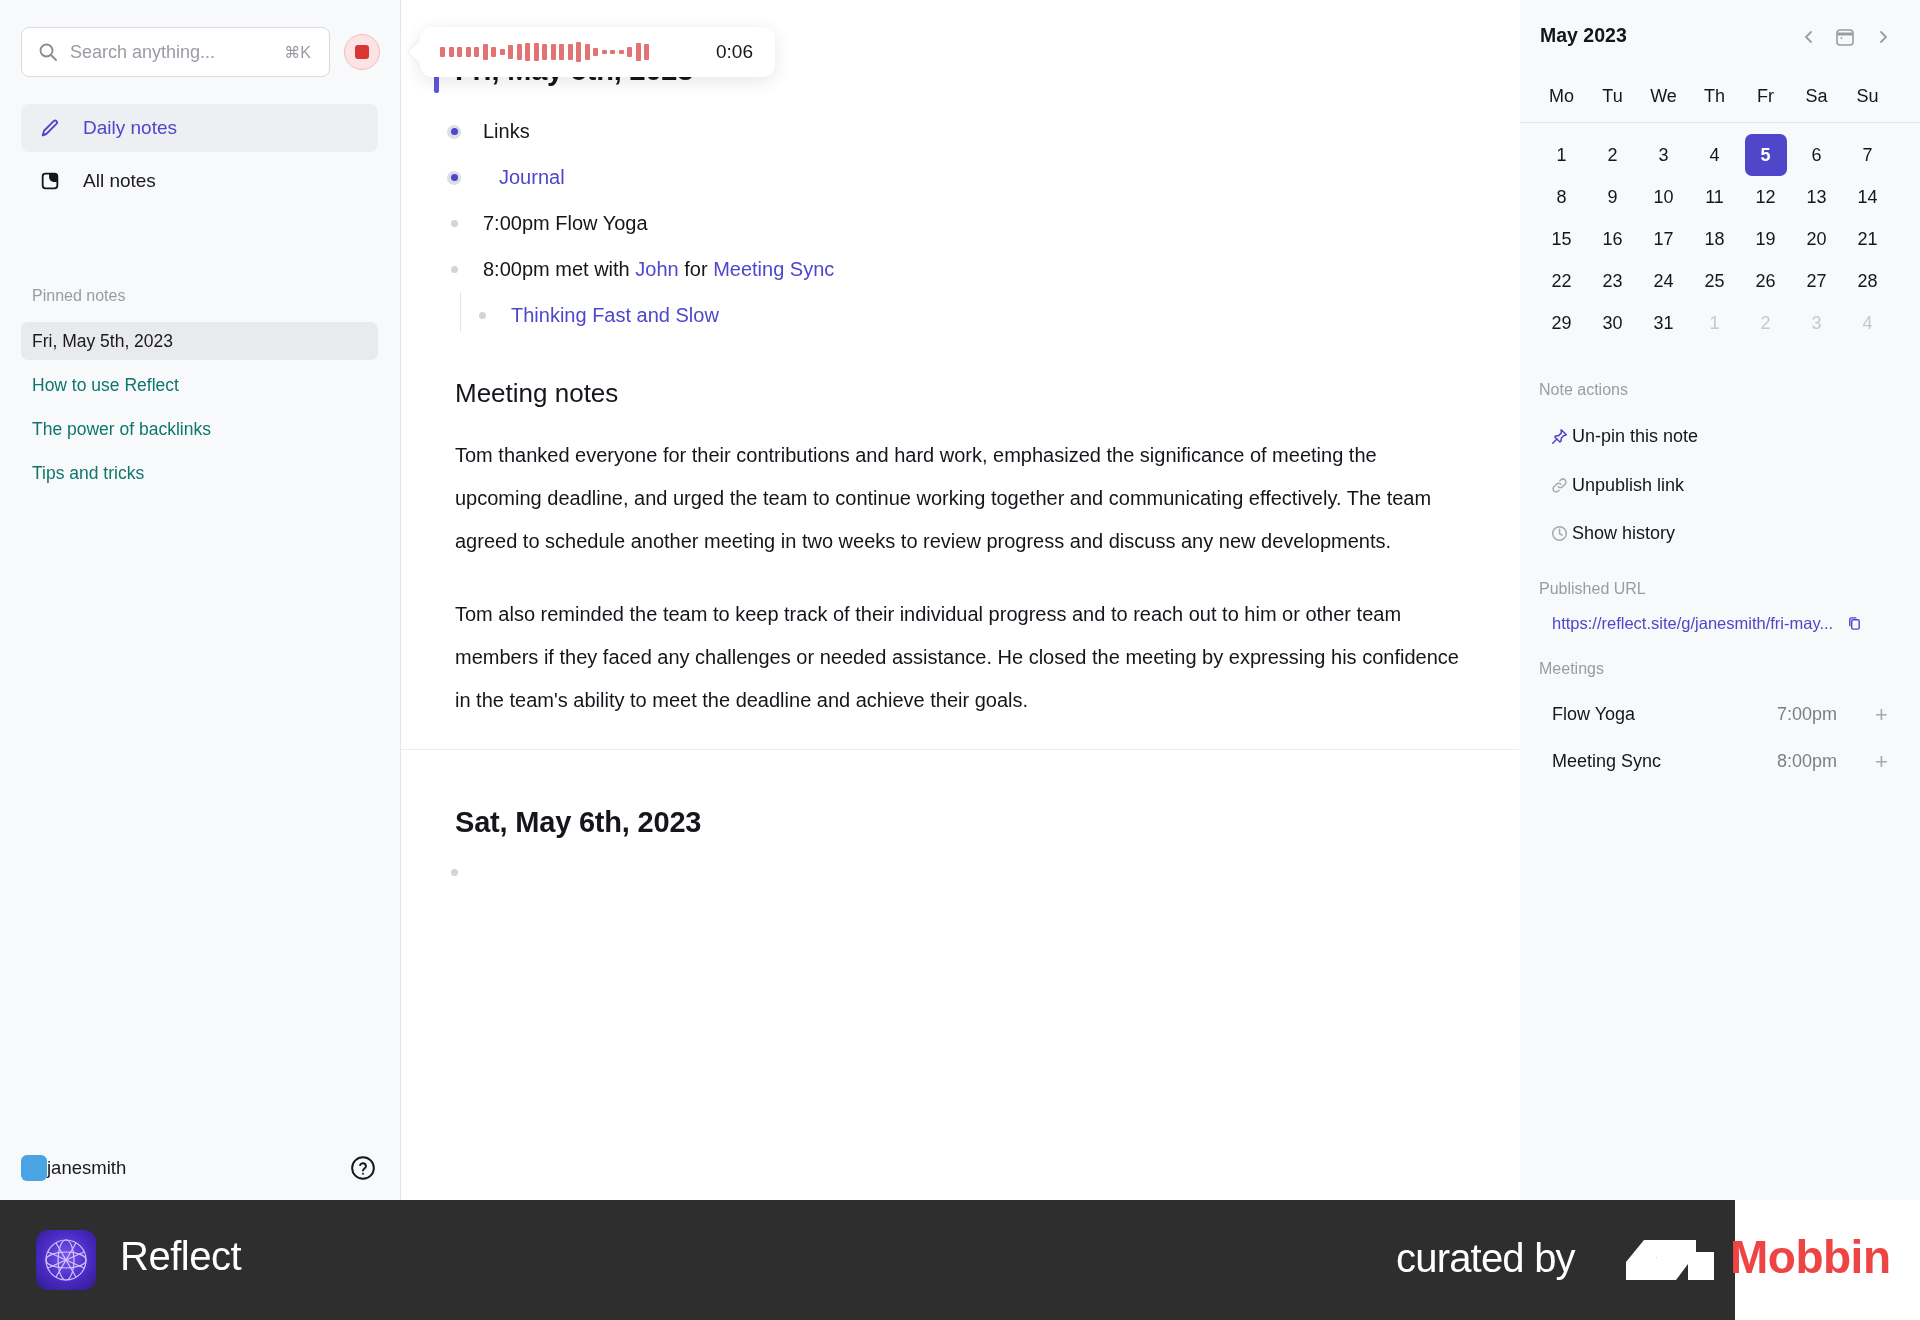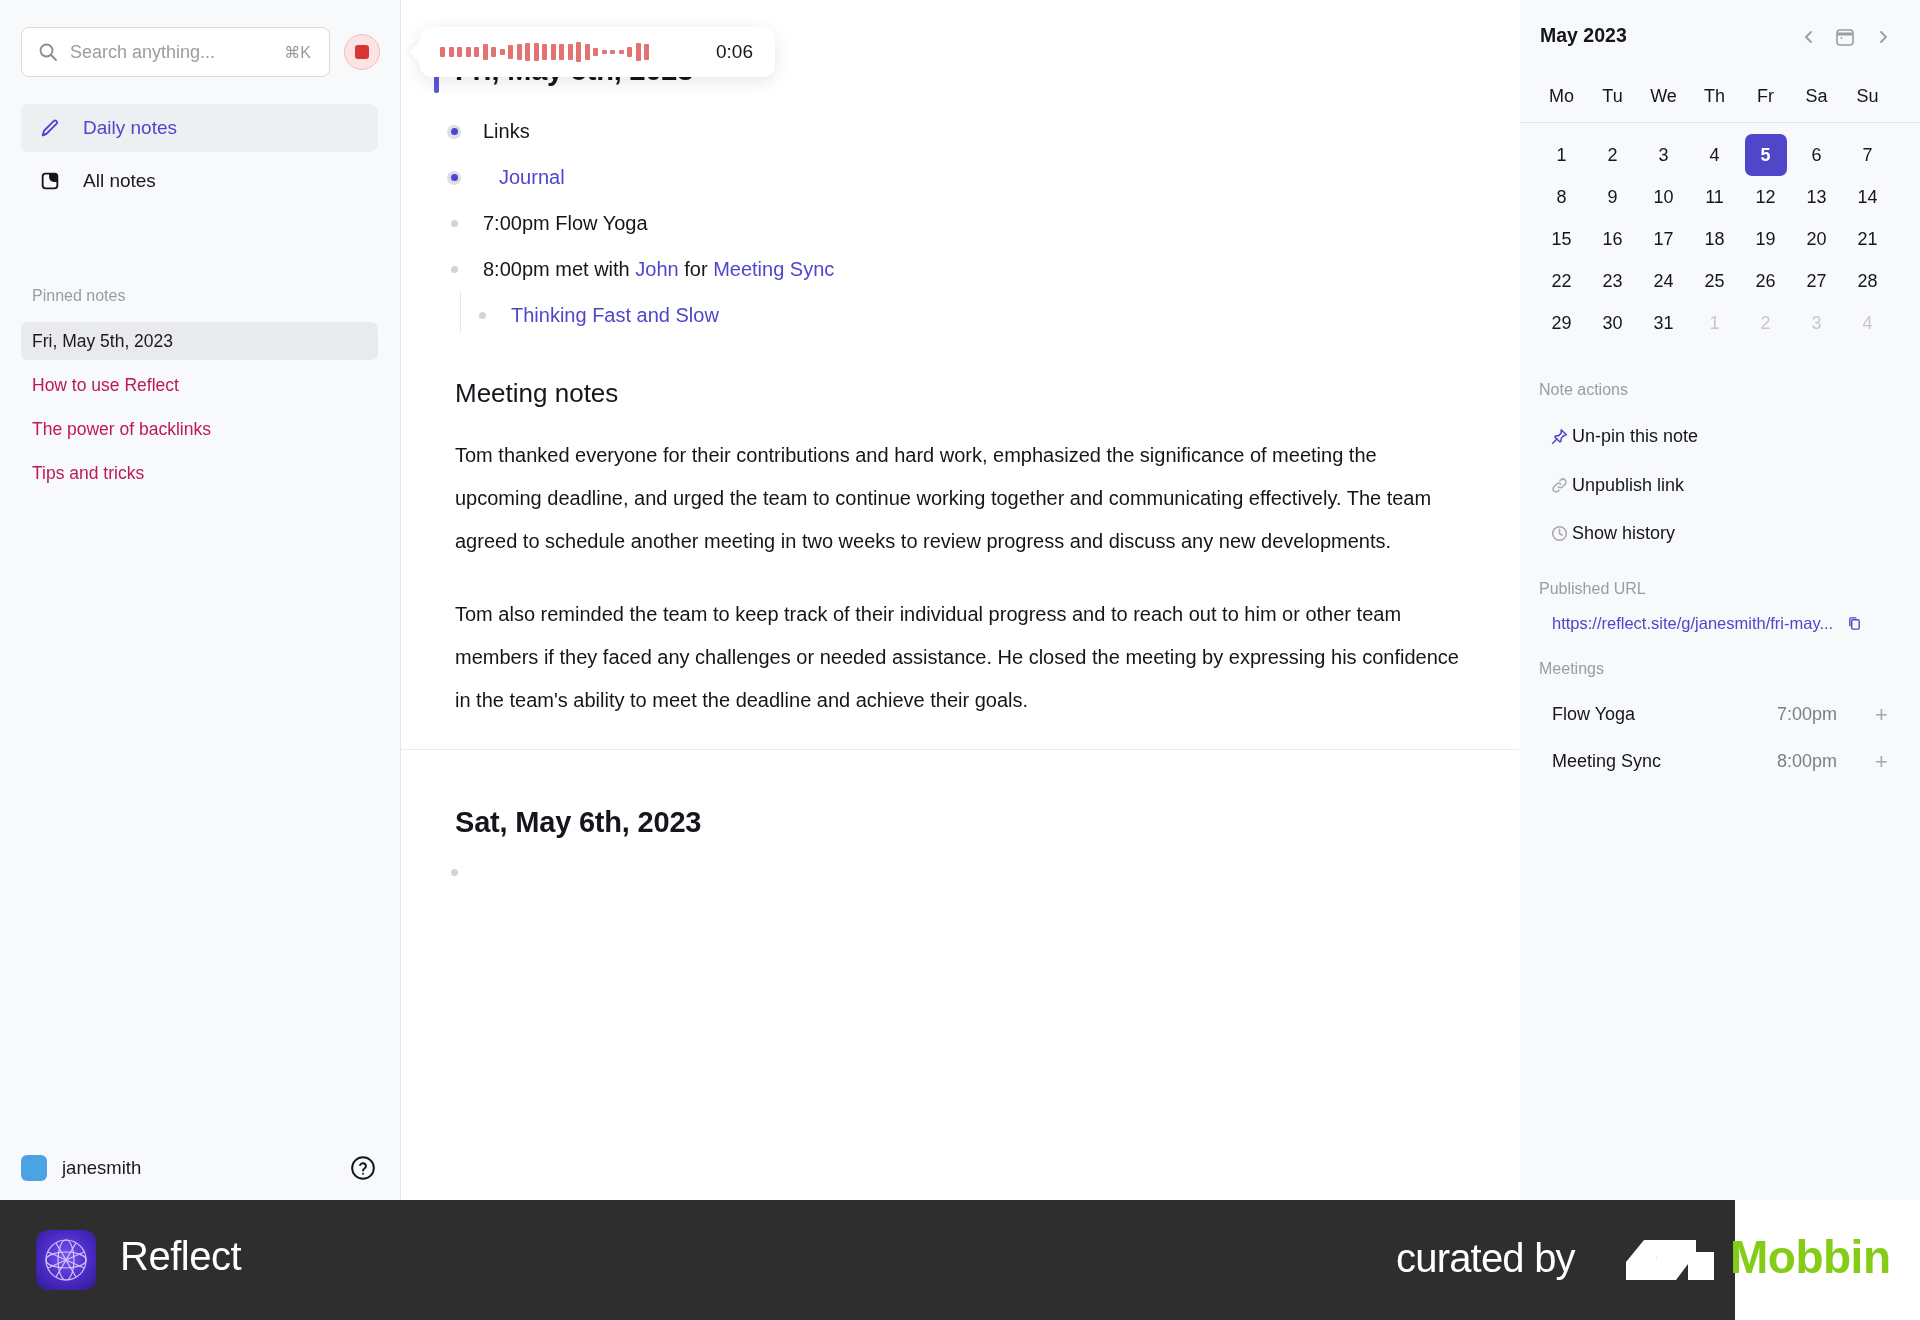--- a/index.html
+++ b/index.html
@@ -12,25 +12,25 @@
   .search svg { width: 20px; height: 20px; flex: none; }
   .search .ph { margin-left: 12px; font-size: 18px; color: #9a9ca3; flex: 1; }
   .search .kbd { font-size: 16px; color: #9a9ca3; }
   .rec-btn { position: absolute; left: 344px; top: 34px; width: 36px; height: 36px; border-radius: 50%; background: #fde4e4; border: 1.5px solid #f4bcbc; display: flex; align-items: center; justify-content: center; cursor: pointer; }
   .rec-btn span { width: 14px; height: 14px; background: #d93535; border-radius: 3px; }
   .nav-item { position: absolute; left: 21px; width: 357px; height: 48px; border-radius: 8px; display: flex; align-items: center; padding-left: 18px; font-size: 19px; color: #1a1a1f; cursor: pointer; }
   .nav-item.active { background: #eeeff2; color: #4f46c9; }
   .nav-item svg { width: 22px; height: 22px; flex: none; }
   .nav-item .lbl { margin-left: 22px; }
   .section-label { position: absolute; left: 32px; font-size: 16px; color: #9a9ca3; }
-  .pin-item { position: absolute; left: 21px; width: 357px; height: 38px; border-radius: 7px; display: flex; align-items: center; padding-left: 11px; font-size: 17.5px; color: #be185d; cursor: pointer; }
+  .pin-item { position: absolute; left: 21px; width: 357px; height: 38px; border-radius: 7px; display: flex; align-items: center; padding-left: 11px; font-size: 17.5px; color: #0f766e; cursor: pointer; }
   .pin-item.active { background: #e9eaed; color: #1a1a1f; }
   .user { position: absolute; left: 21px; top: 1155px; display: flex; align-items: center; cursor: pointer; }
   .user .av { width: 26px; height: 26px; background: #4aa3e2; border-radius: 6px; }
-  .user .name { margin-left: 15px; font-size: 18.5px; color: #1a1a1f; }
+  .user .name { font-size: 18.5px; color: #1a1a1f; }
   .help { position: absolute; left: 350px; top: 1155px; width: 26px; height: 26px; cursor: pointer; }
 
   
   .main { position: absolute; left: 401px; top: 0; width: 1118px; height: 1200px; background: #fff; overflow: hidden; }
   .title-bar { position: absolute; left: 33px; top: 60px; width: 5px; height: 33px; background: #5b57de; border-radius: 2px; }
   .day-title { position: absolute; left: 54px; font-size: 29px; font-weight: bold; color: #15161c; letter-spacing: -0.2px; }
   .day-title.first { top: 54px; }
   .bullet-row { position: absolute; left: 54px; display: flex; align-items: center; font-size: 20px; color: #15161c; }
   .dot { position: absolute; left: -8px; width: 14px; height: 14px; border-radius: 50%; display: flex; align-items: center; justify-content: center; }
   .dot.ring { background: #dcdde6; }
@@ -70,21 +70,21 @@
   .meeting { position: absolute; left: 32px; width: 355px; display: flex; align-items: center; font-size: 18px; color: #15161c; }
   .meeting .t { position: absolute; left: 225px; color: #7c7e85; }
   .meeting .plus { position: absolute; left: 323px; color: #a8a9ae; font-size: 22px; cursor: pointer; }
 
   
   .footer { position: absolute; left: 0; top: 1200px; width: 1735px; height: 120px; background: #2e2e2e; }
   .logo { position: absolute; left: 36px; top: 30px; width: 60px; height: 60px; border-radius: 12px; background: radial-gradient(circle at 50% 45%, #7a55f0 0%, #4a2ac4 55%, #2d1a8a 100%); }
   .brand { position: absolute; left: 120px; top: 34px; font-size: 40px; color: #fff; letter-spacing: -0.5px; }
   .curated { position: absolute; left: 1396px; top: 36px; font-size: 40px; color: #fff; letter-spacing: -0.8px; }
   .mobbin-mark { position: absolute; left: 1626px; top: 40px; }
-  .mobbin { position: absolute; left: 1730px; top: 30px; font-size: 46px; font-weight: bold; color: #84cc16; letter-spacing: -0.5px; }
+  .mobbin { position: absolute; left: 1730px; top: 30px; font-size: 46px; font-weight: bold; color: #ef4444; letter-spacing: -0.5px; }
 </style>
 </head>
 <body>
 
 <div class="sidebar">
   <div class="search">
     <svg viewBox="0 0 20 20" fill="none" stroke="#8a8c93" stroke-width="1.8">
         <circle cx="8.5" cy="8.5" r="6"></circle>
         <path d="M13 13l5 5" stroke-linecap="round"></path>
       </svg>

